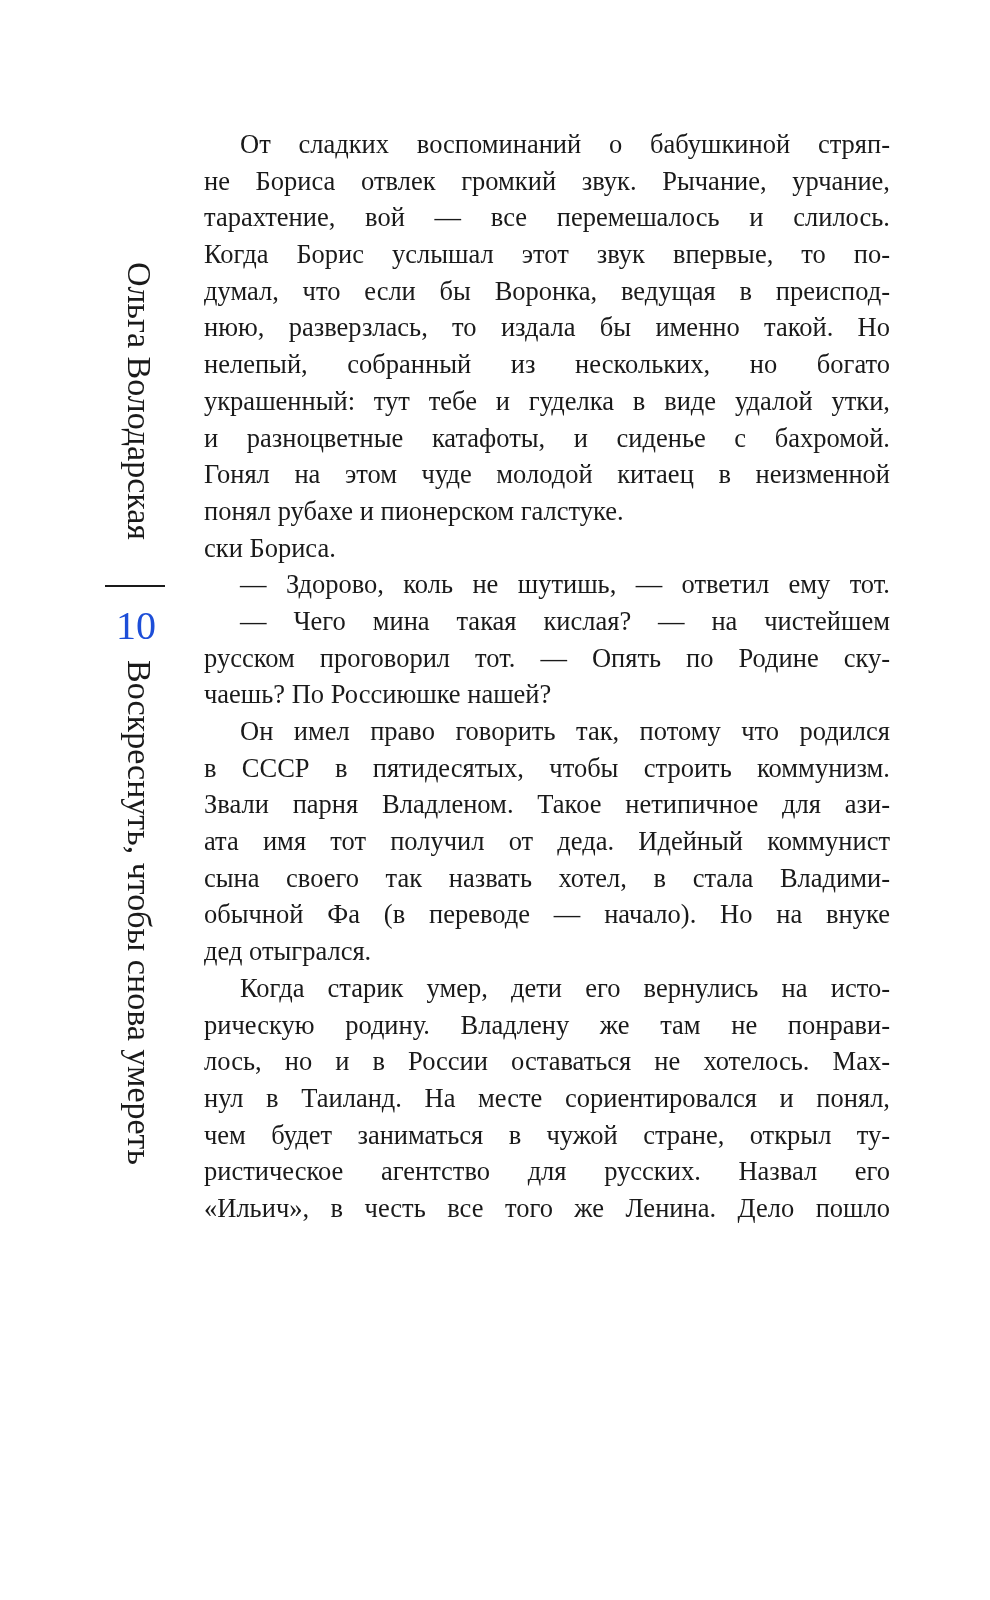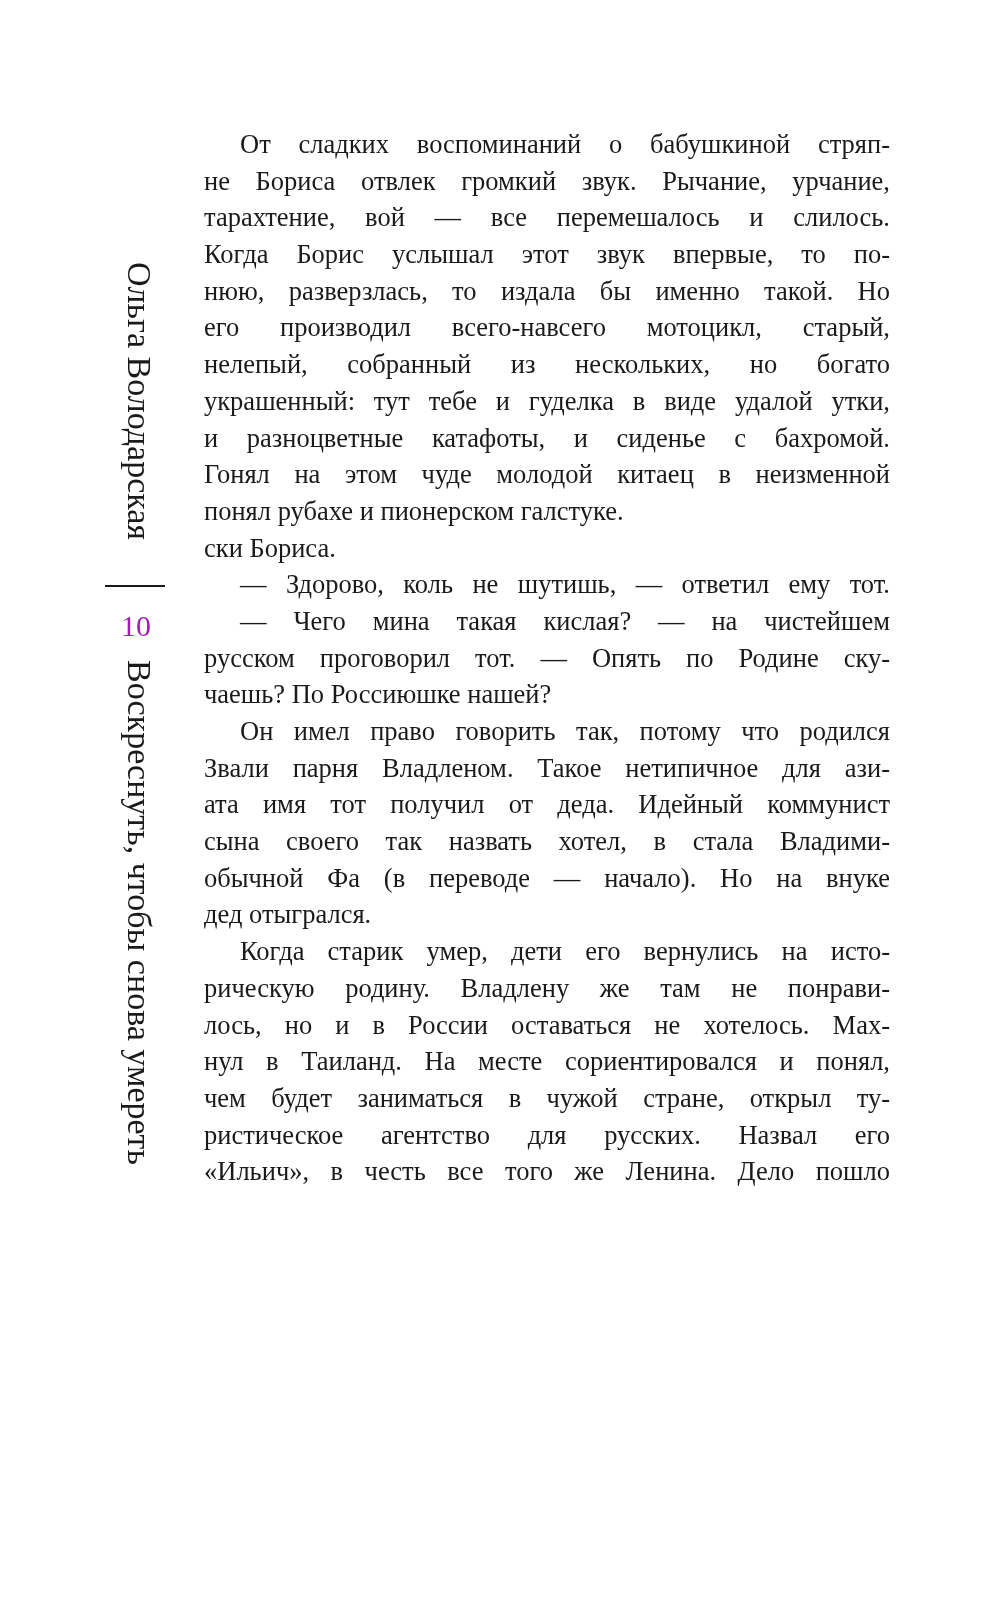--- a/index.html
+++ b/index.html
@@ -58,23 +58,23 @@
       width: 60px;
       height: 0;
       border-top: 2px solid #1a1a1a;
     }
     .page-number {
       position: absolute;
       left: 100px;
       top: 606px;
       width: 72px;
       text-align: center;
-      font-size: 30px;
+      font-size: 40px;
       line-height: 40px;
-      color: #a21caf;
+      color: #1d4ed8;
     }
     
     .text-block {
       position: absolute;
       left: 204px;
       top: 126px;
       width: 686px;
     }
     .line {
       display: block;
@@ -101,33 +101,34 @@
     <div class="divider"></div>
     <div class="page-number">10</div>
     <div class="vert title">Воскреснуть, чтобы снова умереть</div>
   </div>
 
   <div class="text-block" id="text-block">
       <span class="line indent full">От сладких воспоминаний о бабушкиной стряп-</span>
       <span class="line full">не Бориса отвлек громкий звук. Рычание, урчание,</span>
       <span class="line full">тарахтение, вой — все перемешалось и слилось.</span>
       <span class="line full">Когда Борис услышал этот звук впервые, то по-</span>
+      <span class="line full">думал, что если бы Воронка, ведущая в преиспод-</span>
       <span class="line full">нюю, разверзлась, то издала бы именно такой. Но</span>
-      <span class="line full">его производил всего-навсего мотоцикл, старый,</span>
       <span class="line full">нелепый, собранный из нескольких, но богато</span>
       <span class="line full">украшенный: тут тебе и гуделка в виде удалой утки,</span>
       <span class="line full">и разноцветные катафоты, и сиденье с бахромой.</span>
       <span class="line full">Гонял на этом чуде молодой китаец в неизменной</span>
       <span class="line last">понял рубахе и пионерском галстуке.</span>
       <span class="line last">ски Бориса.</span>
       <span class="line indent full">— Здорово, коль не шутишь, — ответил ему тот.</span>
       <span class="line indent full">— Чего мина такая кислая? — на чистейшем</span>
       <span class="line full">русском проговорил тот. — Опять по Родине ску-</span>
       <span class="line last">чаешь? По Россиюшке нашей?</span>
       <span class="line indent full">Он имел право говорить так, потому что родился</span>
+      <span class="line full">в СССР в пятидесятых, чтобы строить коммунизм.</span>
       <span class="line full">Звали парня Владленом. Такое нетипичное для ази-</span>
       <span class="line full">ата имя тот получил от деда. Идейный коммунист</span>
       <span class="line full">сына своего так назвать хотел, в стала Владими-</span>
       <span class="line full">обычной Фа (в переводе — начало). Но на внуке</span>
       <span class="line last">дед отыгрался.</span>
       <span class="line indent full">Когда старик умер, дети его вернулись на исто-</span>
       <span class="line full">рическую родину. Владлену же там не понрави-</span>
       <span class="line full">лось, но и в России оставаться не хотелось. Мах-</span>
       <span class="line full">нул в Таиланд. На месте сориентировался и понял,</span>
       <span class="line full">чем будет заниматься в чужой стране, открыл ту-</span>

